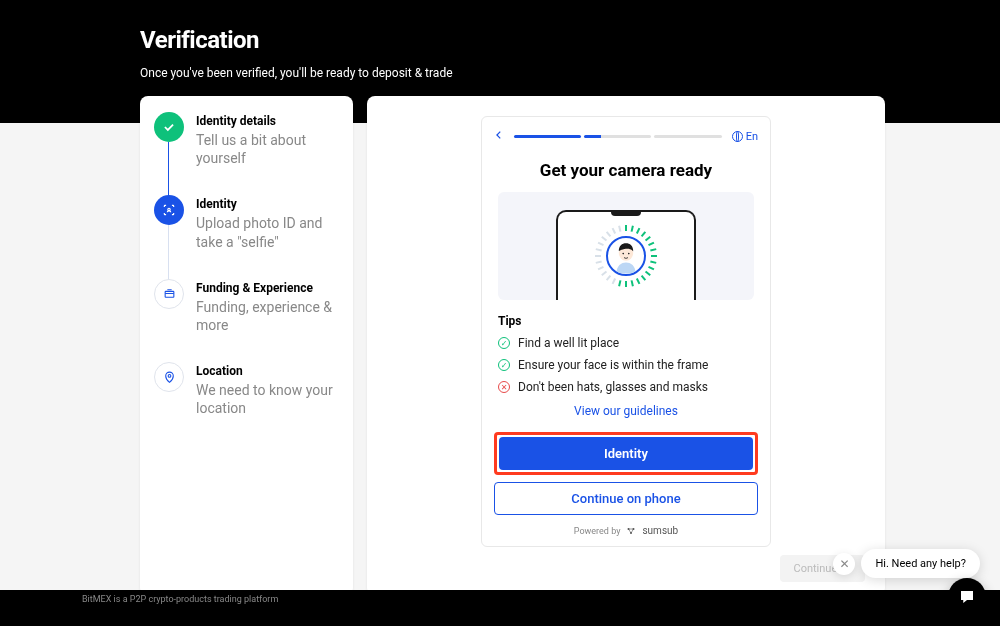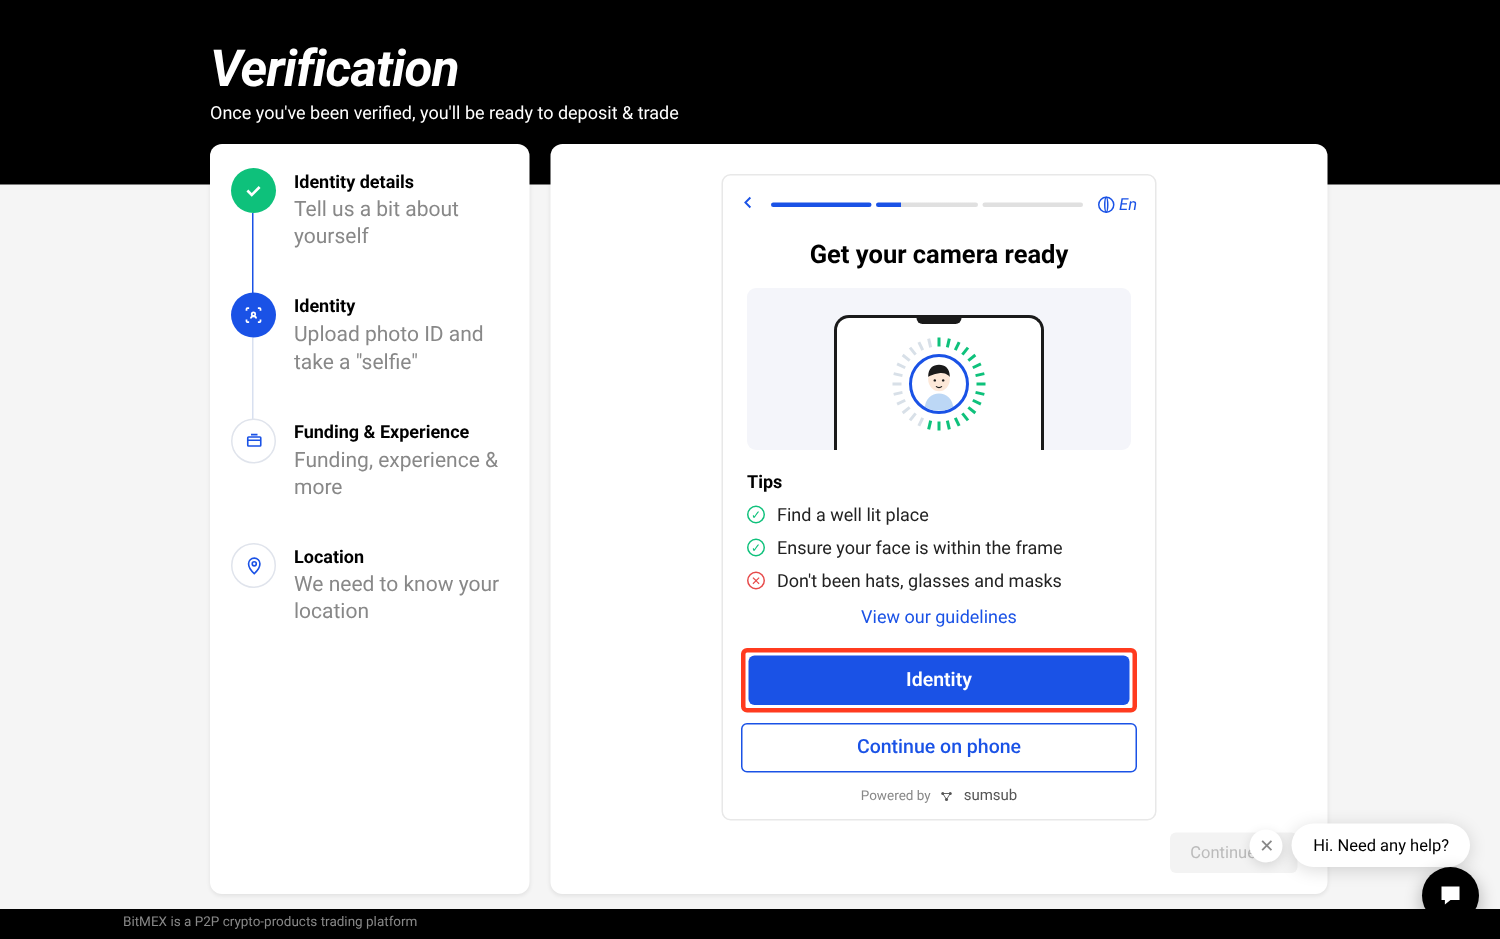--- a/index.html
+++ b/index.html
@@ -19,29 +19,28 @@
 
     .black-header {
       background: #000;
       height: 123px;
       width: 100%;
       padding: 26px 0 0 140px;
       color: #fff;
     }
 
     .page-title {
-      font-size: 34px;
+      font-size: 24px;
       font-weight: 700;
       letter-spacing: -0.5px;
-      font-style: italic;
     }
 
     .page-subtitle {
       font-size: 12px;
-      margin-top: 2px;
+      margin-top: 12px;
     }
 
     .content-wrapper {
       position: absolute;
       top: 96px;
       left: 140px;
       display: flex;
       gap: 14px;
     }
 
@@ -109,21 +108,20 @@
       padding: 0;
       position: relative;
     }
 
     .card-header {
       display: flex;
       align-items: center;
       justify-content: flex-start;
       padding: 10px 12px 6px;
       position: relative;
-      font-style: italic;
     }
 
     .back-arrow { color: #1a52e6; font-size: 16px; cursor: pointer; }
 
     .progress-bar {
       flex: 1;
       display: flex;
       gap: 3px;
       margin: 0 10px;
       height: 3px;
@@ -331,21 +329,21 @@
       font-size: 11px;
       padding: 7px 14px;
       cursor: not-allowed;
     }
 
     .footer-bar {
       position: absolute;
       bottom: 0;
       left: 0;
       right: 0;
-      height: 20px;
+      height: 36px;
       background: #000;
       color: #888;
       font-size: 9px;
       padding: 4px 0 0 82px;
     }
 
     .help-bubble {
       position: absolute;
       right: 20px;
       bottom: 48px;

